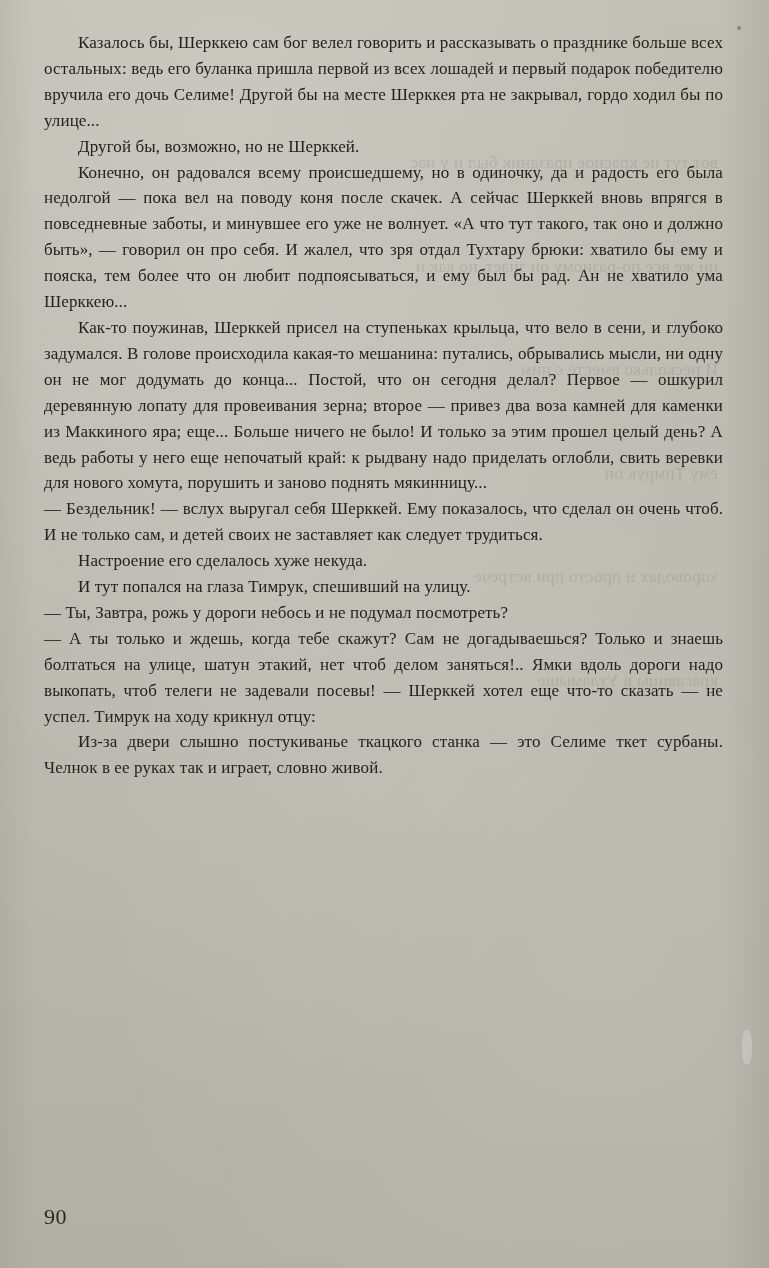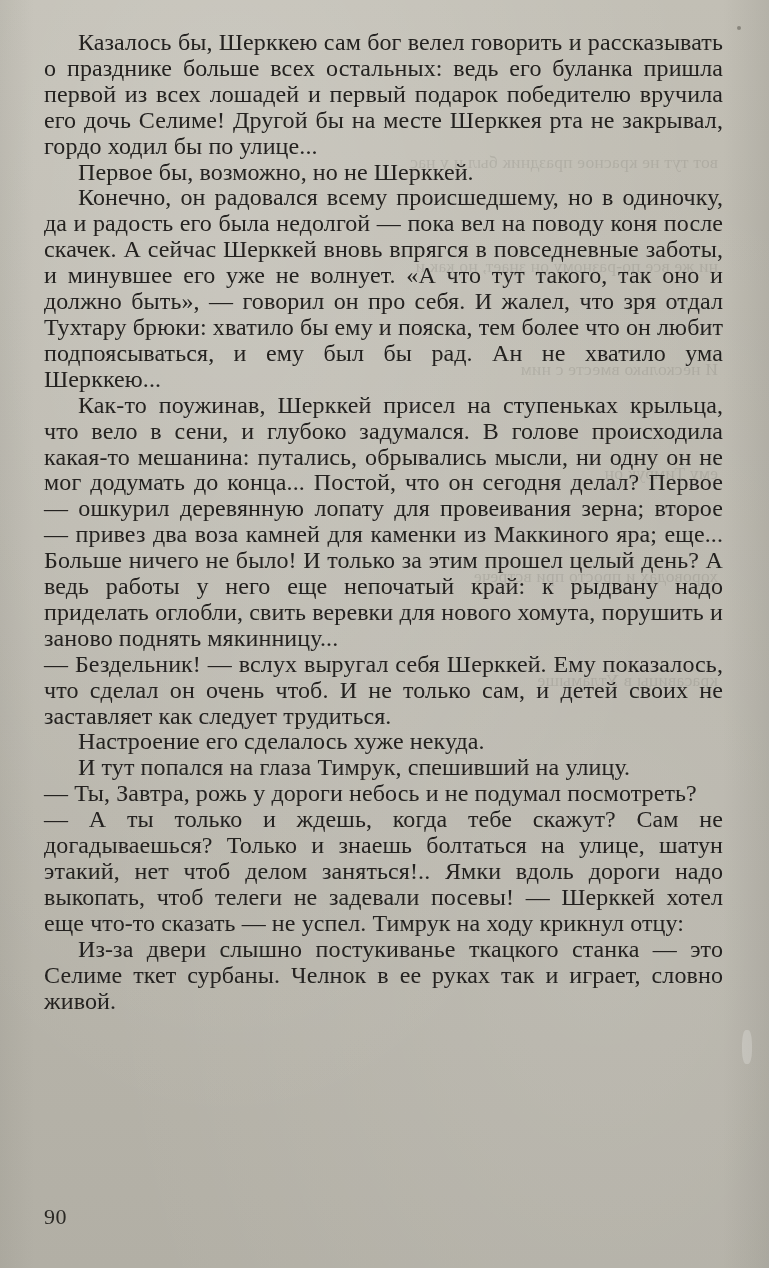--- a/index.html
+++ b/index.html
@@ -38,21 +38,21 @@
     pointer-events: none;
     user-select: none;
   }
   #ghost p { margin: 0 0 78px 0; }
   #text-column {
     position: absolute;
     left: 44px;
     top: 30px;
     width: 679px;
     color: #242220;
-    font-size: 24px;
+    font-size: 17px;
     line-height: 25.9px;
     text-align: justify;
     text-justify: inter-word;
     letter-spacing: 0.1px;
   }
   #text-column p {
     margin: 0;
     text-indent: 34px;
   }
   #text-column p.noindent { text-indent: 0; }
@@ -100,21 +100,21 @@
     <p>вот тут не красное праздник был и у нас</p>
     <p>ни же все по-разному он знает, но как и</p>
     <p>И несколько вместе с ним</p>
     <p>ему Тимрук он</p>
     <p>хороводах и просто при встрече</p>
     <p>красавицы в Утламыше</p>
   </div>
 
   <div id="text-column">
     <p>Казалось бы, Шерккею сам бог велел говорить и рассказывать о празднике больше всех остальных: ведь его буланка пришла первой из всех лошадей и первый подарок победителю вручила его дочь Селиме! Другой бы на месте Шерккея рта не закрывал, гордо ходил бы по улице...</p>
-    <p>Первое бы, возможно, но не Шерккей.</p>
+    <p>Другой бы, возможно, но не Шерккей.</p>
     <p>Конечно, он радовался всему происшедшему, но в одиночку, да и радость его была недолгой — пока вел на поводу коня после скачек. А сейчас Шерккей вновь впрягся в повседневные заботы, и минувшее его уже не волнует. «А что тут такого, так оно и должно быть», — говорил он про себя. И жалел, что зря отдал Тухтару брюки: хватило бы ему и пояска, тем более что он любит подпоясываться, и ему был бы рад. Ан не хватило ума Шерккею...</p>
     <p>Как-то поужинав, Шерккей присел на ступеньках крыльца, что вело в сени, и глубоко задумался. В голове происходила какая-то мешанина: путались, обрывались мысли, ни одну он не мог додумать до конца... Постой, что он сегодня делал? Первое — ошкурил деревянную лопату для провеивания зерна; второе — привез два воза камней для каменки из Маккиного яра; еще... Больше ничего не было! И только за этим прошел целый день? А ведь работы у него еще непочатый край: к рыдвану надо приделать оглобли, свить веревки для нового хомута, порушить и заново поднять мякинницу...</p>
     <p class="noindent">— Бездельник! — вслух выругал себя Шерккей. Ему показалось, что сделал он очень чтоб. И не только сам, и детей своих не заставляет как следует трудиться.</p>
     <p>Настроение его сделалось хуже некуда.</p>
     <p>И тут попался на глаза Тимрук, спешивший на улицу.</p>
     <p class="noindent">— Ты, Завтра, рожь у дороги небось и не подумал посмотреть?</p>
     <p class="noindent">— А ты только и ждешь, когда тебе скажут? Сам не догадываешься? Только и знаешь болтаться на улице, шатун этакий, нет чтоб делом заняться!.. Ямки вдоль дороги надо выкопать, чтоб телеги не задевали посевы! — Шерккей хотел еще что-то сказать — не успел. Тимрук на ходу крикнул отцу:</p>
     <p>Из-за двери слышно постукиванье ткацкого станка — это Селиме ткет сурбаны. Челнок в ее руках так и играет, словно живой.</p>
   </div>
 

